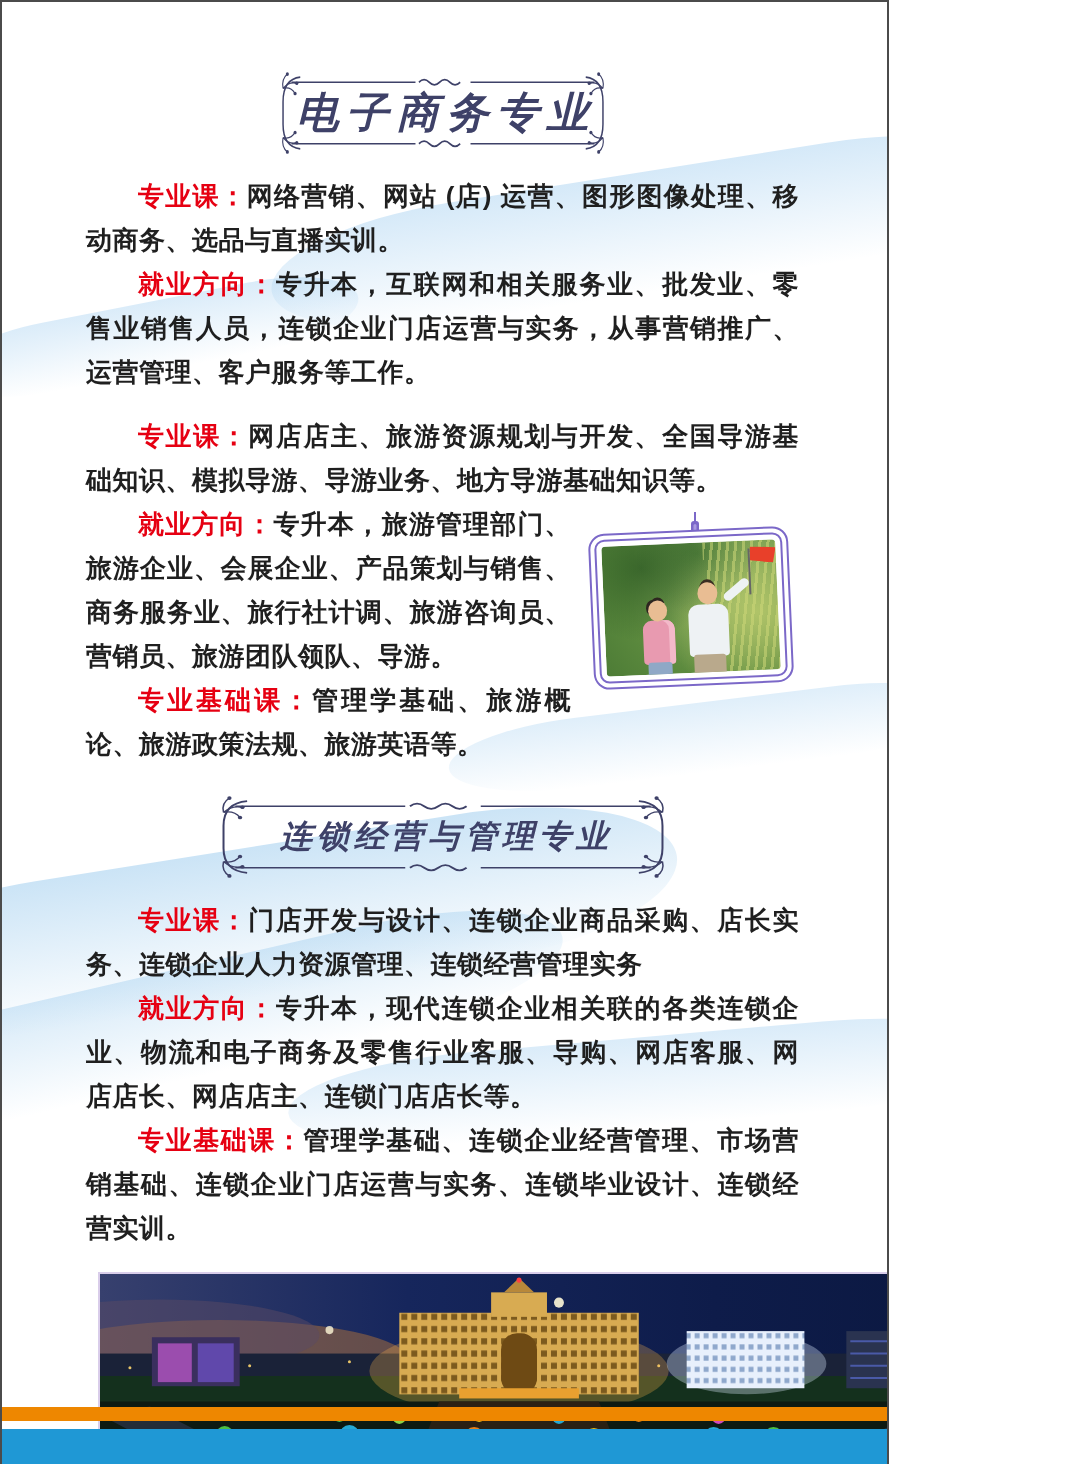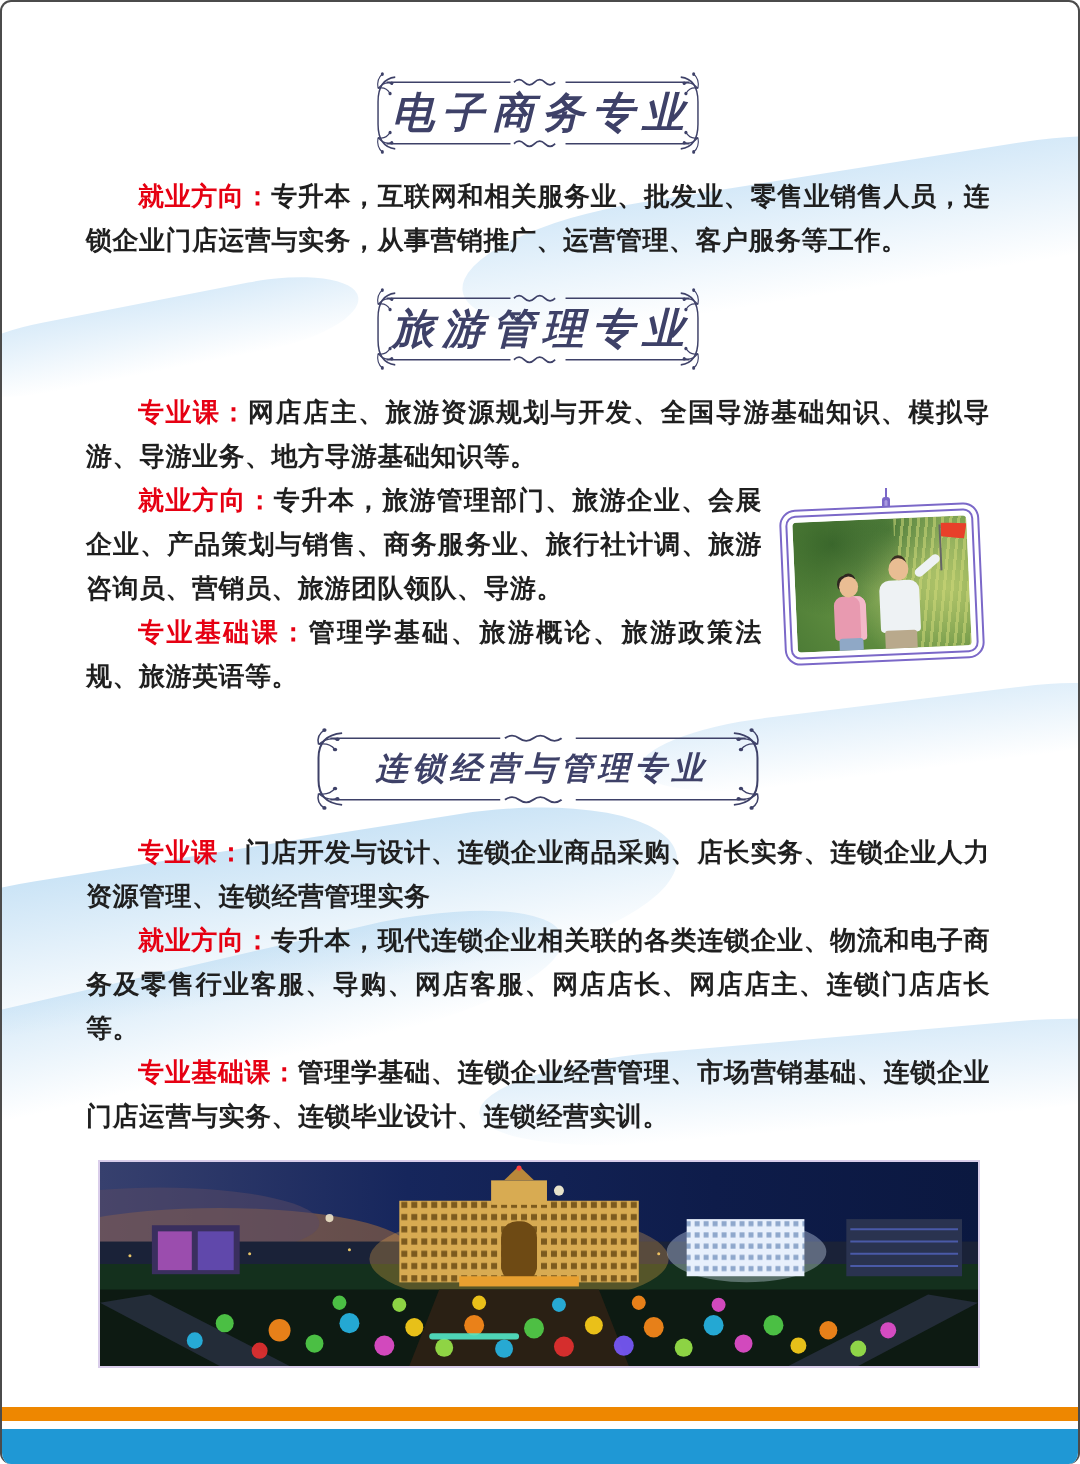--- a/index.html
+++ b/index.html
@@ -1,21 +1,21 @@
 <!DOCTYPE html>
 <html><head>
 <meta charset="utf-8">
 <style>
   * { margin:0; padding:0; box-sizing:border-box; }
   html,body { background:#ffffff; }
   body { width:1080px; height:1464px; font-family:"Liberation Sans", sans-serif; overflow:hidden; }
 
-  .page { position:relative; width:1080px; height:1464px; background:#ffffff;
+  .page { position:relative; width:889px; height:1464px; background:#ffffff;
           border-top:2px solid #4b4b4b; border-left:2px solid #4b4b4b; border-right:2px solid #4b4b4b;
-          overflow:hidden;border-radius:11px; }
+          overflow:hidden; }
 
   
   .sw { position:absolute; pointer-events:none; z-index:0; border-radius:50%/100%; }
   .sw1 { top:170px; right:-140px; width:760px; height:120px; transform:rotate(-9deg);
          background:linear-gradient(to bottom, rgba(150,200,238,0.40), rgba(255,255,255,0)); }
   .sw2 { top:300px; left:-60px; width:420px; height:70px; transform:rotate(-11deg);
          background:linear-gradient(to bottom, rgba(150,200,238,0.35), rgba(255,255,255,0)); }
   .sw3 { top:700px; right:-80px; width:520px; height:70px; transform:rotate(-7deg);
          background:linear-gradient(to bottom, rgba(150,200,238,0.30), rgba(255,255,255,0)); }
   .sw4 { top:845px; left:-170px; width:850px; height:150px; transform:rotate(-9deg);
@@ -119,29 +119,24 @@
 
   <div class="content">
 
     <div class="banner b1">
       <svg class="frame" viewBox="0 0 400 80" preserveAspectRatio="none">
           <use href="#bframe"></use>
         </svg>
       <span class="btitle">电子商务专业</span>
     </div>
     <div class="paras">
+      <p class="para"><span class="plabel">专业课：</span><span>网络营销、网站 (店) 运营、图形图像处理、移动商务、选品与直播实训。</span></p>
       <p class="para"><span class="plabel">就业方向：</span><span>专升本，互联网和相关服务业、批发业、零售业销售人员，连锁企业门店运营与实务，从事营销推广、运营管理、客户服务等工作。</span></p>
     </div>
 
-    <div class="banner b2">
-      <svg class="frame" viewBox="0 0 400 80" preserveAspectRatio="none">
-          <use href="#bframe"></use>
-        </svg>
-      <span class="btitle">旅游管理专业</span>
-    </div>
     <div class="paras">
       <p class="para"><span class="plabel">专业课：</span><span>网店店主、旅游资源规划与开发、全国导游基础知识、模拟导游、导游业务、地方导游基础知识等。</span></p>
 
       <div class="tour-photo">
         <svg class="pin" viewBox="0 0 24 30">
           <line x1="12" y1="0" x2="12" y2="10" stroke="#7b68c8" stroke-width="2"></line>
           <rect x="8" y="9" width="8" height="16" rx="3" fill="#7b68c8"></rect>
           <rect x="10.5" y="12" width="3" height="10" rx="1.5" fill="#a99ae0"></rect>
         </svg>
         <div class="tp-rot">

